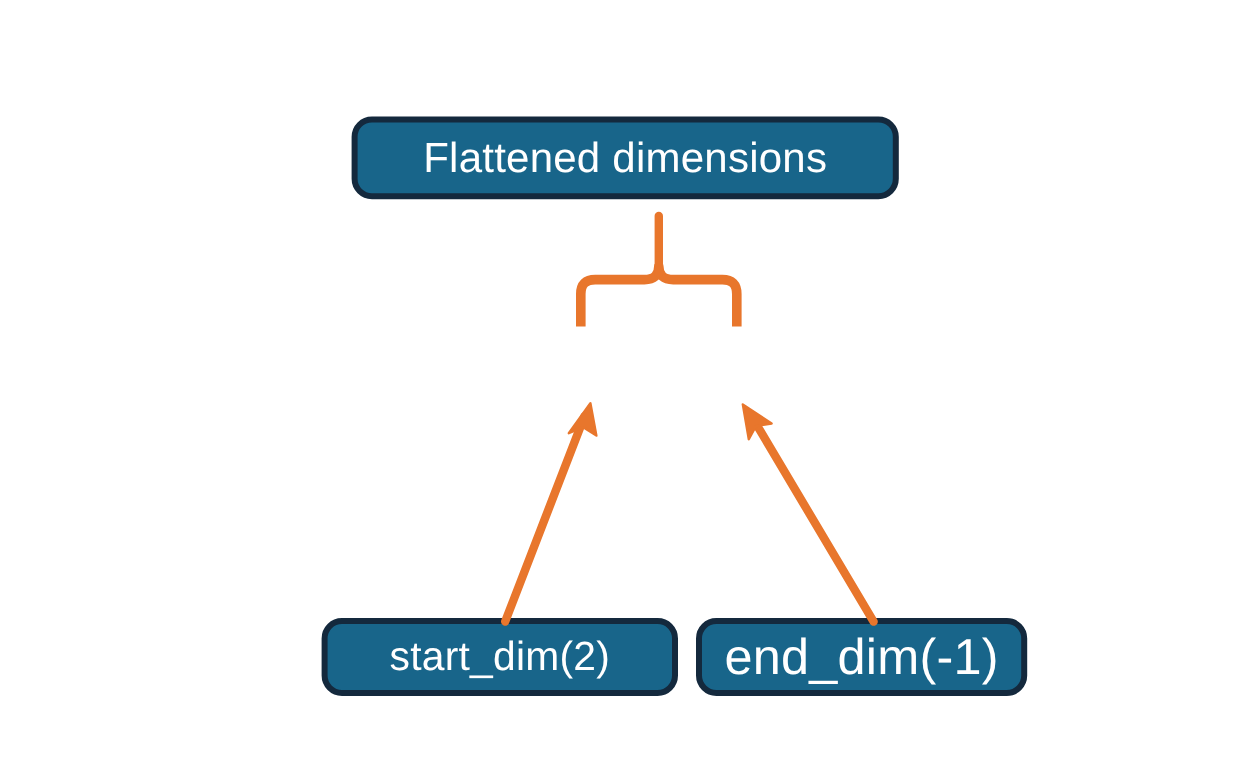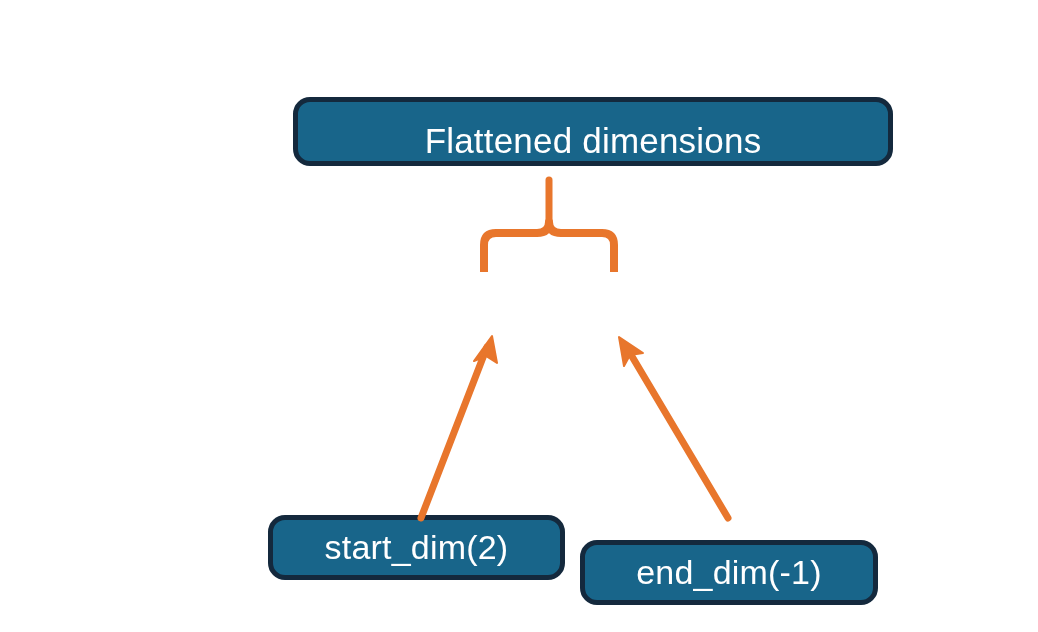--- a/index.html
+++ b/index.html
@@ -28,24 +28,23 @@
     justify-content: center;
     color: #ffffff;
     font-weight: 400;
     letter-spacing: 0.2px;
     white-space: nowrap;
     z-index: 1;
   }
   #box-flattened {
     left: 293px;
     top: 97px;
-    width: 600px;
+    width: 456px;
     height: 69px;
     font-size: 35px;
-    align-items: flex-end;
   }
   #box-shape {
     left: 178px;
     top: 216px;
     width: 698px;
     height: 160px;
     border-radius: 22px;
     font-size: 52px;
   }
   #box-shape .shape-label {
@@ -56,24 +55,23 @@
   #box-start-dim {
     left: 268px;
     top: 515px;
     width: 297px;
     height: 65px;
     font-size: 34px;
   }
   #box-end-dim {
     left: 580px;
     top: 515px;
-    width: 298px;
+    width: 276px;
     height: 65px;
-    font-size: 34px;
-    margin-top: 25px;
+    font-size: 42px;
   }
   #overlay-svg {
     position: absolute;
     left: 0;
     top: 0;
     width: 1038px;
     height: 632px;
     z-index: 3;
     pointer-events: none;
   }

